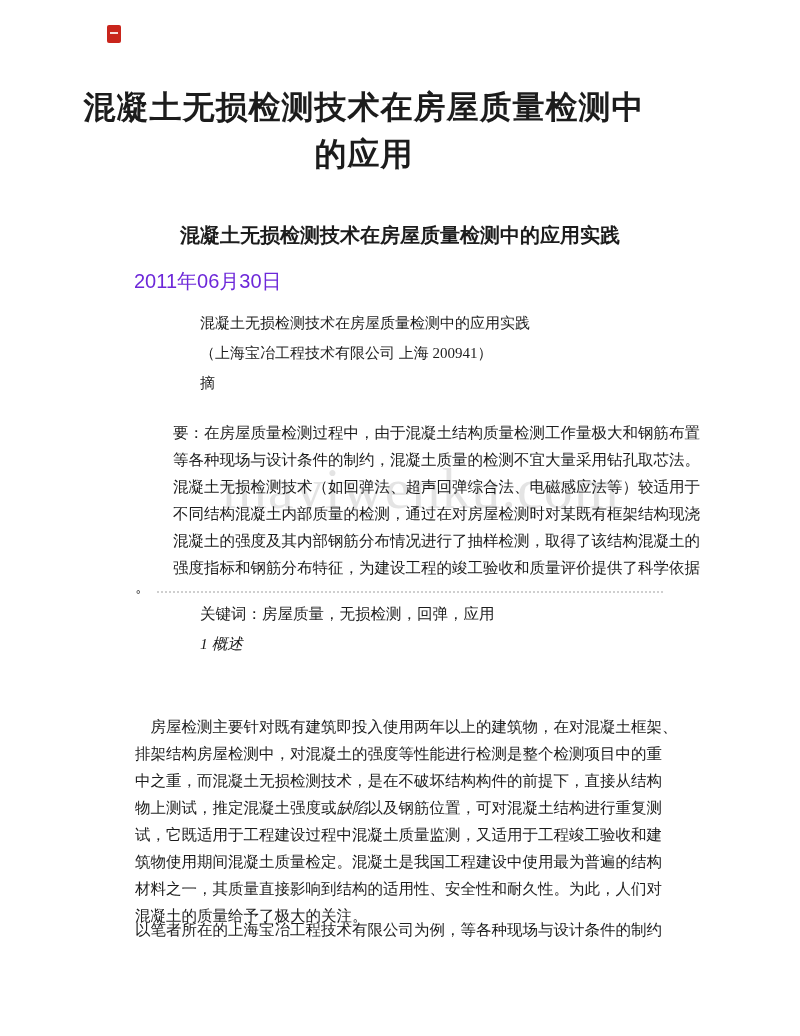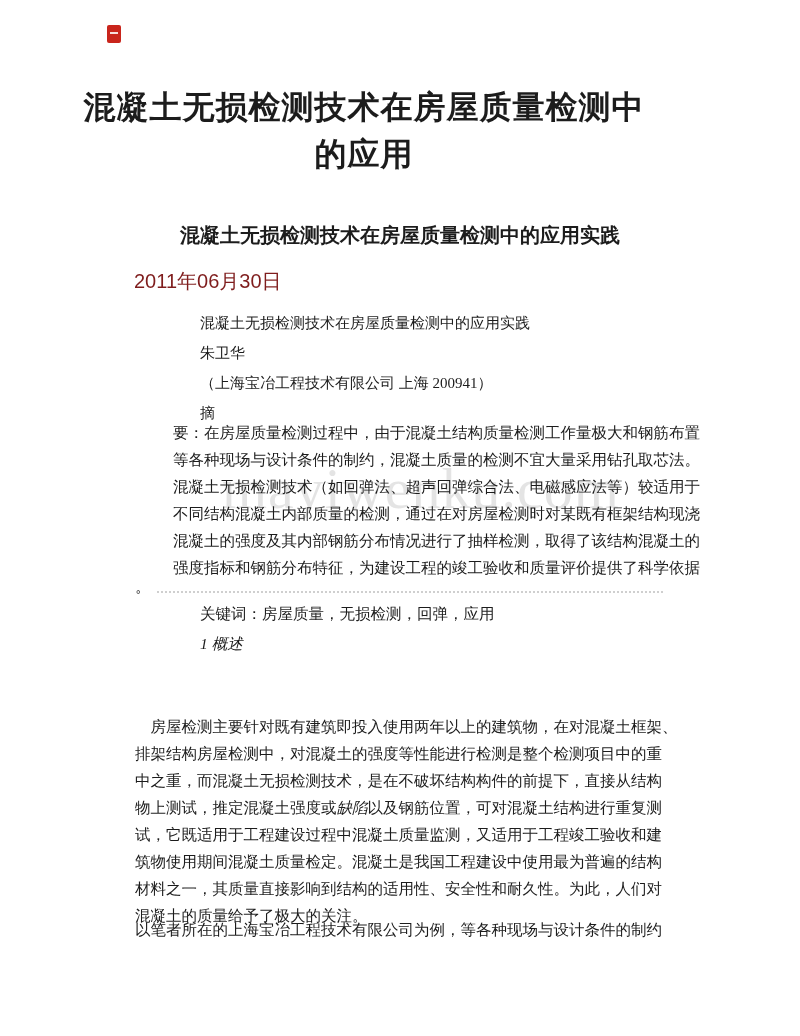--- a/index.html
+++ b/index.html
@@ -37,21 +37,21 @@
     white-space: pre-line; z-index: 1;
   }
   .doc-subtitle {
     position: absolute; left: 0; top: 222px; width: 800px;
     text-align: center; font-weight: 700; font-size: 20px;
     font-family: "Liberation Sans", "DejaVu Sans", sans-serif;
     z-index: 1;
   }
   .doc-date {
     position: absolute; left: 134px; top: 268px;
-    font-size: 20px; color: #7f1d1d;
+    font-size: 20px; color: #6d28d9;
     font-family: "Liberation Sans", "DejaVu Sans", sans-serif;
     z-index: 1;
   }
 
   .meta-block {
     position: absolute; left: 200px; top: 308px;
     font-size: 15px; line-height: 30px; z-index: 1;
   }
 
   .abstract {
@@ -96,21 +96,20 @@
 
   <h1 class="doc-title">混凝土无损检测技术在房屋质量检测中
 的应用</h1>
 
   <h2 class="doc-subtitle">混凝土无损检测技术在房屋质量检测中的应用实践</h2>
 
   <div class="doc-date">2011年06月30日</div>
 
   <div class="meta-block">
     <div>混凝土无损检测技术在房屋质量检测中的应用实践</div>
-    <div>朱卫华</div>
     <div>（上海宝冶工程技术有限公司 上海 200941）</div>
     <div>摘</div>
   </div>
 
   <div class="abstract">要：在房屋质量检测过程中，由于混凝土结构质量检测工作量极大和钢筋布置
 等各种现场与设计条件的制约，混凝土质量的检测不宜大量采用钻孔取芯法。
 混凝土无损检测技术（如回弹法、超声回弹综合法、电磁感应法等）较适用于
 不同结构混凝土内部质量的检测，通过在对房屋检测时对某既有框架结构现浇
 混凝土的强度及其内部钢筋分布情况进行了抽样检测，取得了该结构混凝土的
 强度指标和钢筋分布特征，为建设工程的竣工验收和质量评价提供了科学依据</div>

